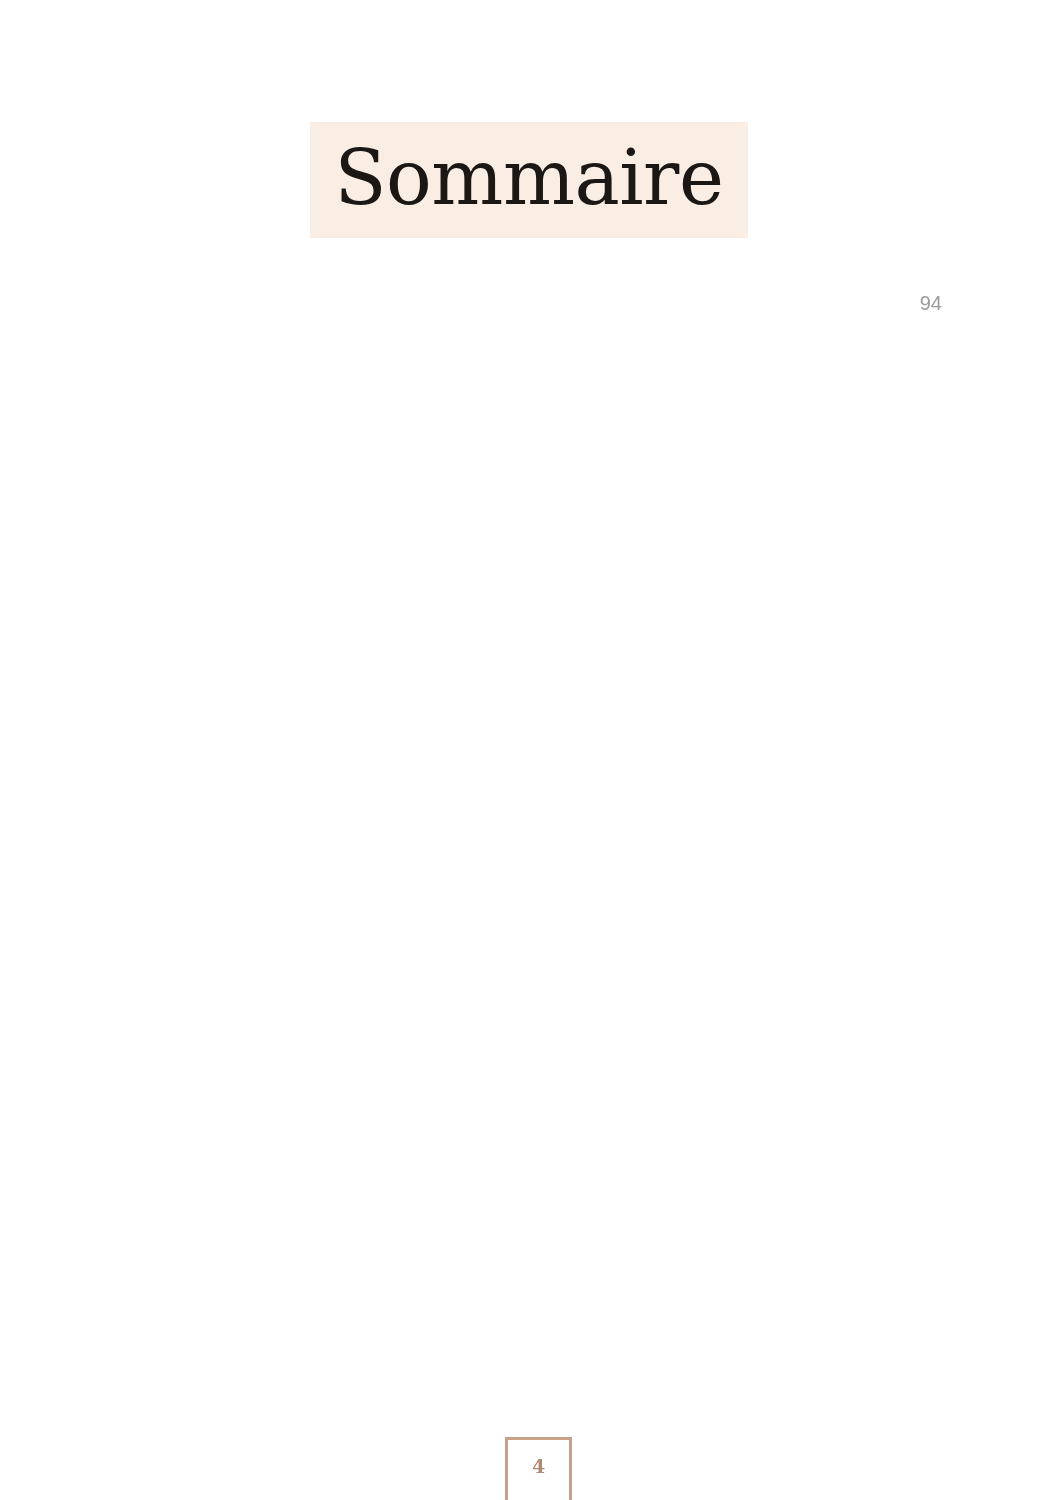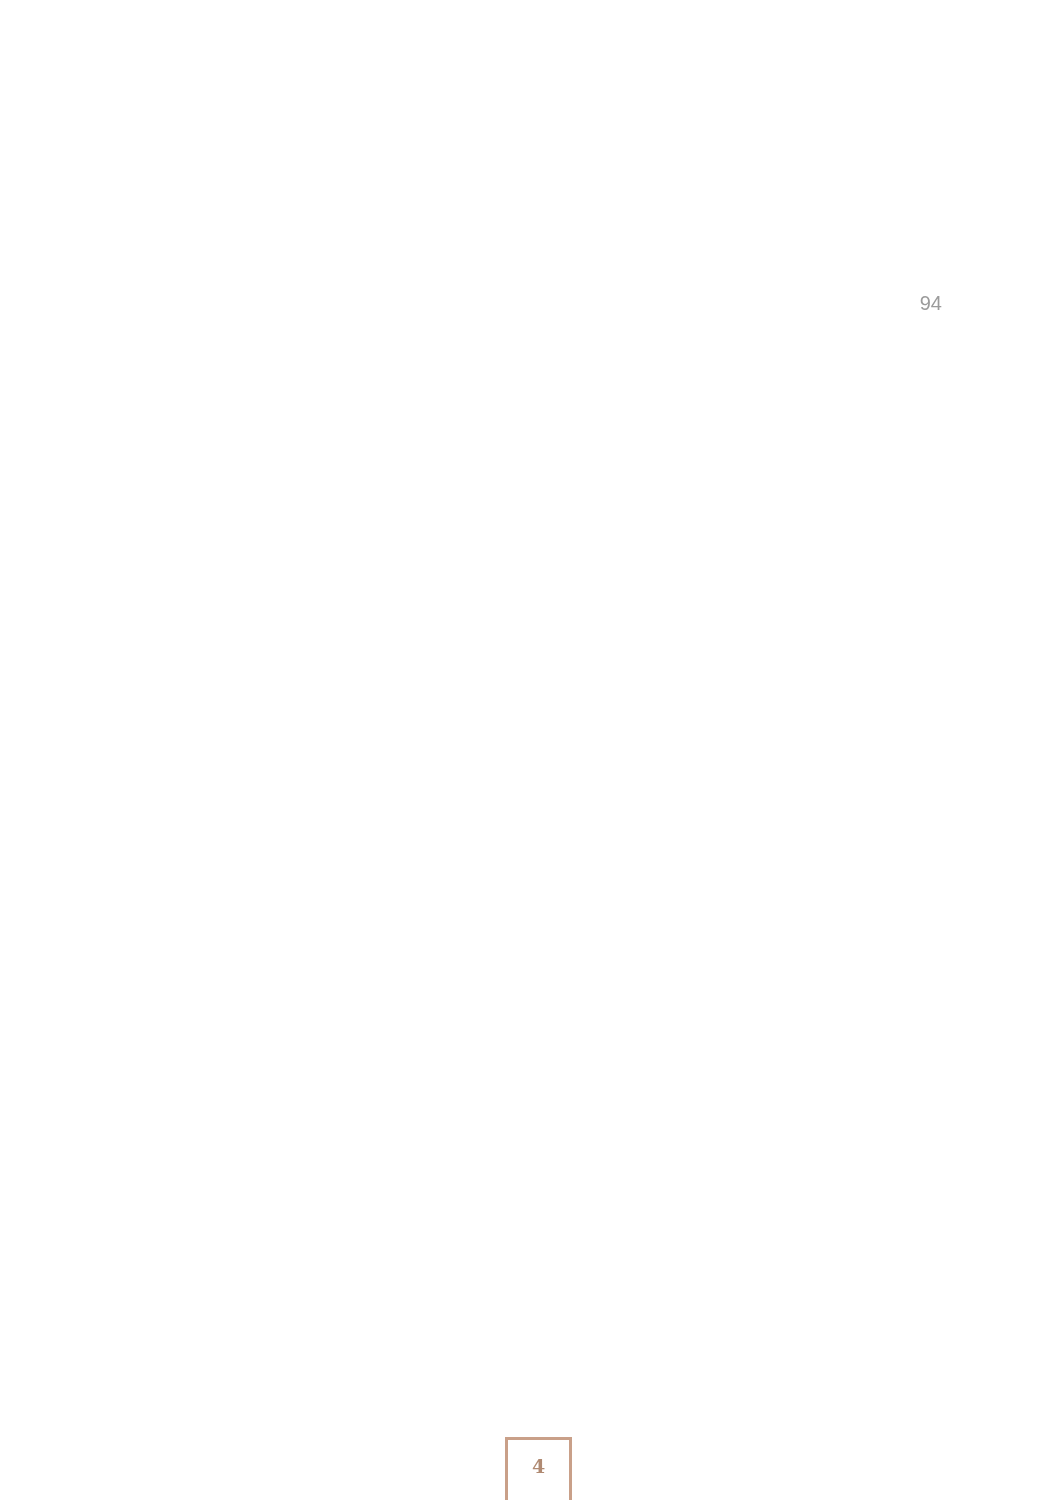--- a/index.html
+++ b/index.html
@@ -201,20 +201,23 @@
     font-weight: 700;
     color: #b08a72;
     line-height: 1;
   }
 </style>
 </head>
 <body>
 
 <div class="page">
 
+  <div class="title-block">
+    <div class="title-text">Sommaire</div>
+  </div>
 
   <div class="toc">
     <div class="front" id="front-matter">
         <div class="row">
           <span class="label">Avant-propos</span>
           <span class="leader">........................................................................................................................................................................................................</span>
           <span class="page">6</span>
         </div>
         <div class="row">
           <span class="label">Introduction</span>

